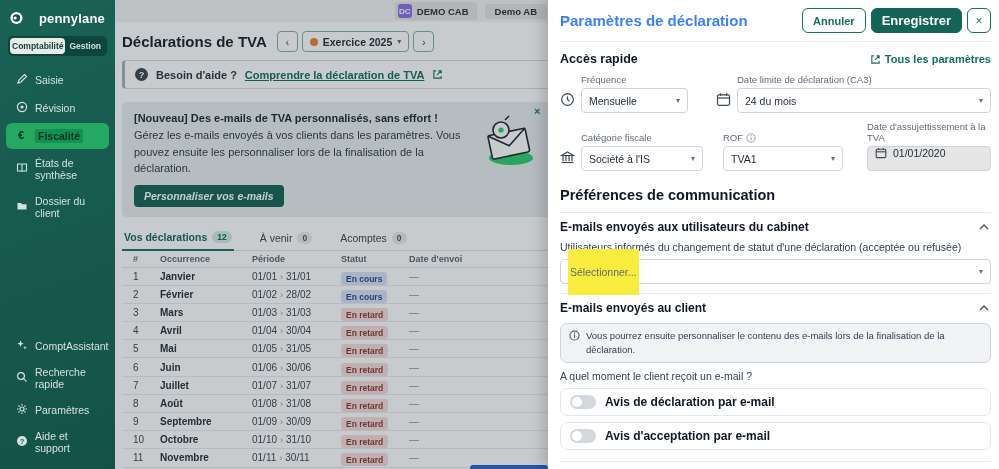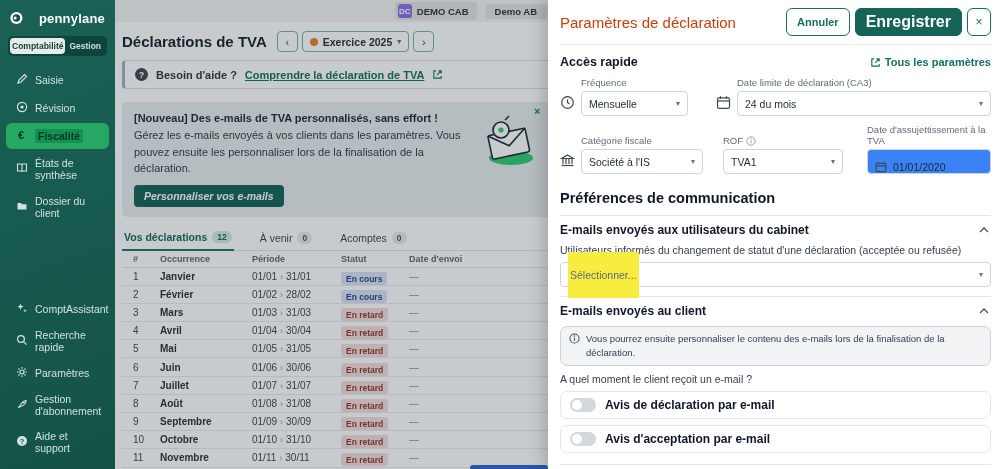--- a/index.html
+++ b/index.html
@@ -101,45 +101,45 @@
 
   .intercom-sliver { position:absolute; left:355px; bottom:0; width:78px; height:4px;
     background:#2a55a4; border-radius:3px 3px 0 0; z-index:60; }
 
   
   .panel { position:absolute; right:0; top:0; width:451px; height:469px;
     background:#fff; z-index:100; box-shadow:-5px 0 14px rgba(0,0,0,.18);
     padding:0 8px 0 12px; overflow:hidden; }
   .panel-head { display:flex; align-items:center; justify-content:space-between;
     padding:8px 0 8px 0; border-bottom:1px solid #e8eaee; }
-  .panel-title { font-size:15px; font-weight:normal; color:#c2410c; }
+  .panel-title { font-size:15px; font-weight:bold; color:#3b82f6; }
   .ph-actions { display:flex; gap:5px; }
   .btn-outline { background:#fff; border:1px solid #147261; color:#147261;
     font-size:11px; font-weight:bold; border-radius:6px; padding:4px 10px; cursor:pointer; }
   .btn-solid { background:#146457; border:1px solid #146457; color:#fff;
-    font-size:16px; font-weight:bold; border-radius:6px; padding:4px 10px; cursor:pointer; }
+    font-size:13px; font-weight:bold; border-radius:6px; padding:4px 10px; cursor:pointer; }
   .btn-close { width:24px; background:#fff; border:1px solid #147261; color:#147261;
     font-size:12px; border-radius:6px; cursor:pointer; }
 
   .qa-row { display:flex; align-items:center; justify-content:space-between; margin-top:10px; }
   .section-h2 { font-size:12.5px; font-weight:bold; color:#101828; }
   .link-sm { display:flex; align-items:center; gap:4px; font-size:11px;
     font-weight:bold; color:#13705f; cursor:pointer; }
 
   .frow { display:flex; align-items:flex-end; margin-top:8px; }
   .fgroup { display:flex; flex-direction:column; }
   .flabel { font-size:9.5px; color:#5f6b7a; margin-bottom:3px; display:flex;
     align-items:center; gap:3px; }
   .fselect { height:25px; border:1px solid #cfd4dc; border-radius:4px; background:#fff;
     display:flex; align-items:center; justify-content:space-between; padding:0 7px;
     font-size:10.5px; color:#1d2939; cursor:pointer; gap:6px; }
   .fselect .caret { color:#667085; }
   .row-icon { margin:0 6px 6px 0; flex:0 0 auto; }
-  .dinput { height:25px; border:1px solid #cfd4dc; border-radius:4px; background:#3b82f6;
-    display:flex; align-items:flex-end; gap:6px; padding:0 7px; font-size:10.5px;
+  .dinput { height:25px; border:1px solid #cfd4dc; border-radius:4px; background:#e5e5e5;
+    display:flex; align-items:flex-start; gap:6px; padding:0 7px; font-size:10.5px;
     color:#1d2939; cursor:text; }
 
   .panel-h1 { font-size:14.5px; font-weight:bold; color:#101828; margin-top:16px; }
   .divider { height:1px; background:#e4e7ec; margin-top:9px; }
   .acc-head { display:flex; align-items:center; justify-content:space-between;
     padding:7px 2px 6px 0; cursor:pointer; }
   .acc-title { font-size:12px; font-weight:bold; color:#101828; }
   .q-text { font-size:10.5px; color:#344054; margin-top:1px; }
   .wide-select { margin-top:6px; margin-bottom:9px; }
   .hl-yellow { background:#f8ec3f; color:#5f6b7a; padding:17px 2px; }
@@ -223,27 +223,20 @@
             <line x1="7.6" y1="7.6" x2="10.6" y2="10.6" stroke="#d3e2dd" stroke-width="1.2"></line>
           </svg></span>
       <span>Recherche rapide</span>
     </div>
     <div class="nav-item">
       <span><svg width="12" height="12" viewBox="0 0 12 12">
             <circle cx="6" cy="6" r="2" fill="none" stroke="#d3e2dd" stroke-width="1.2"></circle>
             <path d="M6 1 V2.6 M6 9.4 V11 M1 6 H2.6 M9.4 6 H11 M2.5 2.5 L3.6 3.6 M8.4 8.4 L9.5 9.5 M9.5 2.5 L8.4 3.6 M3.6 8.4 L2.5 9.5" stroke="#d3e2dd" stroke-width="1.2"></path>
           </svg></span>
       <span>Paramètres</span>
-    </div>
-    <div class="nav-item">
-      <span><svg width="12" height="12" viewBox="0 0 12 12">
-            <path d="M2 9.5 C4 9 4.5 6 7 4 C8.5 2.8 10 2.5 10 2.5 C10 2.5 10 4.3 9 5.8 C7.3 8.3 4 8.5 2 9.5 Z" fill="none" stroke="#d3e2dd" stroke-width="1.1"></path>
-            <circle cx="7.8" cy="4.6" r="0.8" fill="#d3e2dd"></circle>
-          </svg></span>
-      <span>Gestion d'abonnement</span>
     </div>
     <div class="nav-item">
       <span><svg width="12" height="12" viewBox="0 0 12 12">
             <circle cx="6" cy="6" r="5" fill="#d3e2dd"></circle>
             <text x="4" y="8.6" font-size="7" font-weight="bold" fill="#145247">?</text>
           </svg></span>
       <span>Aide et support</span>
     </div>
   </div>
 </div>

